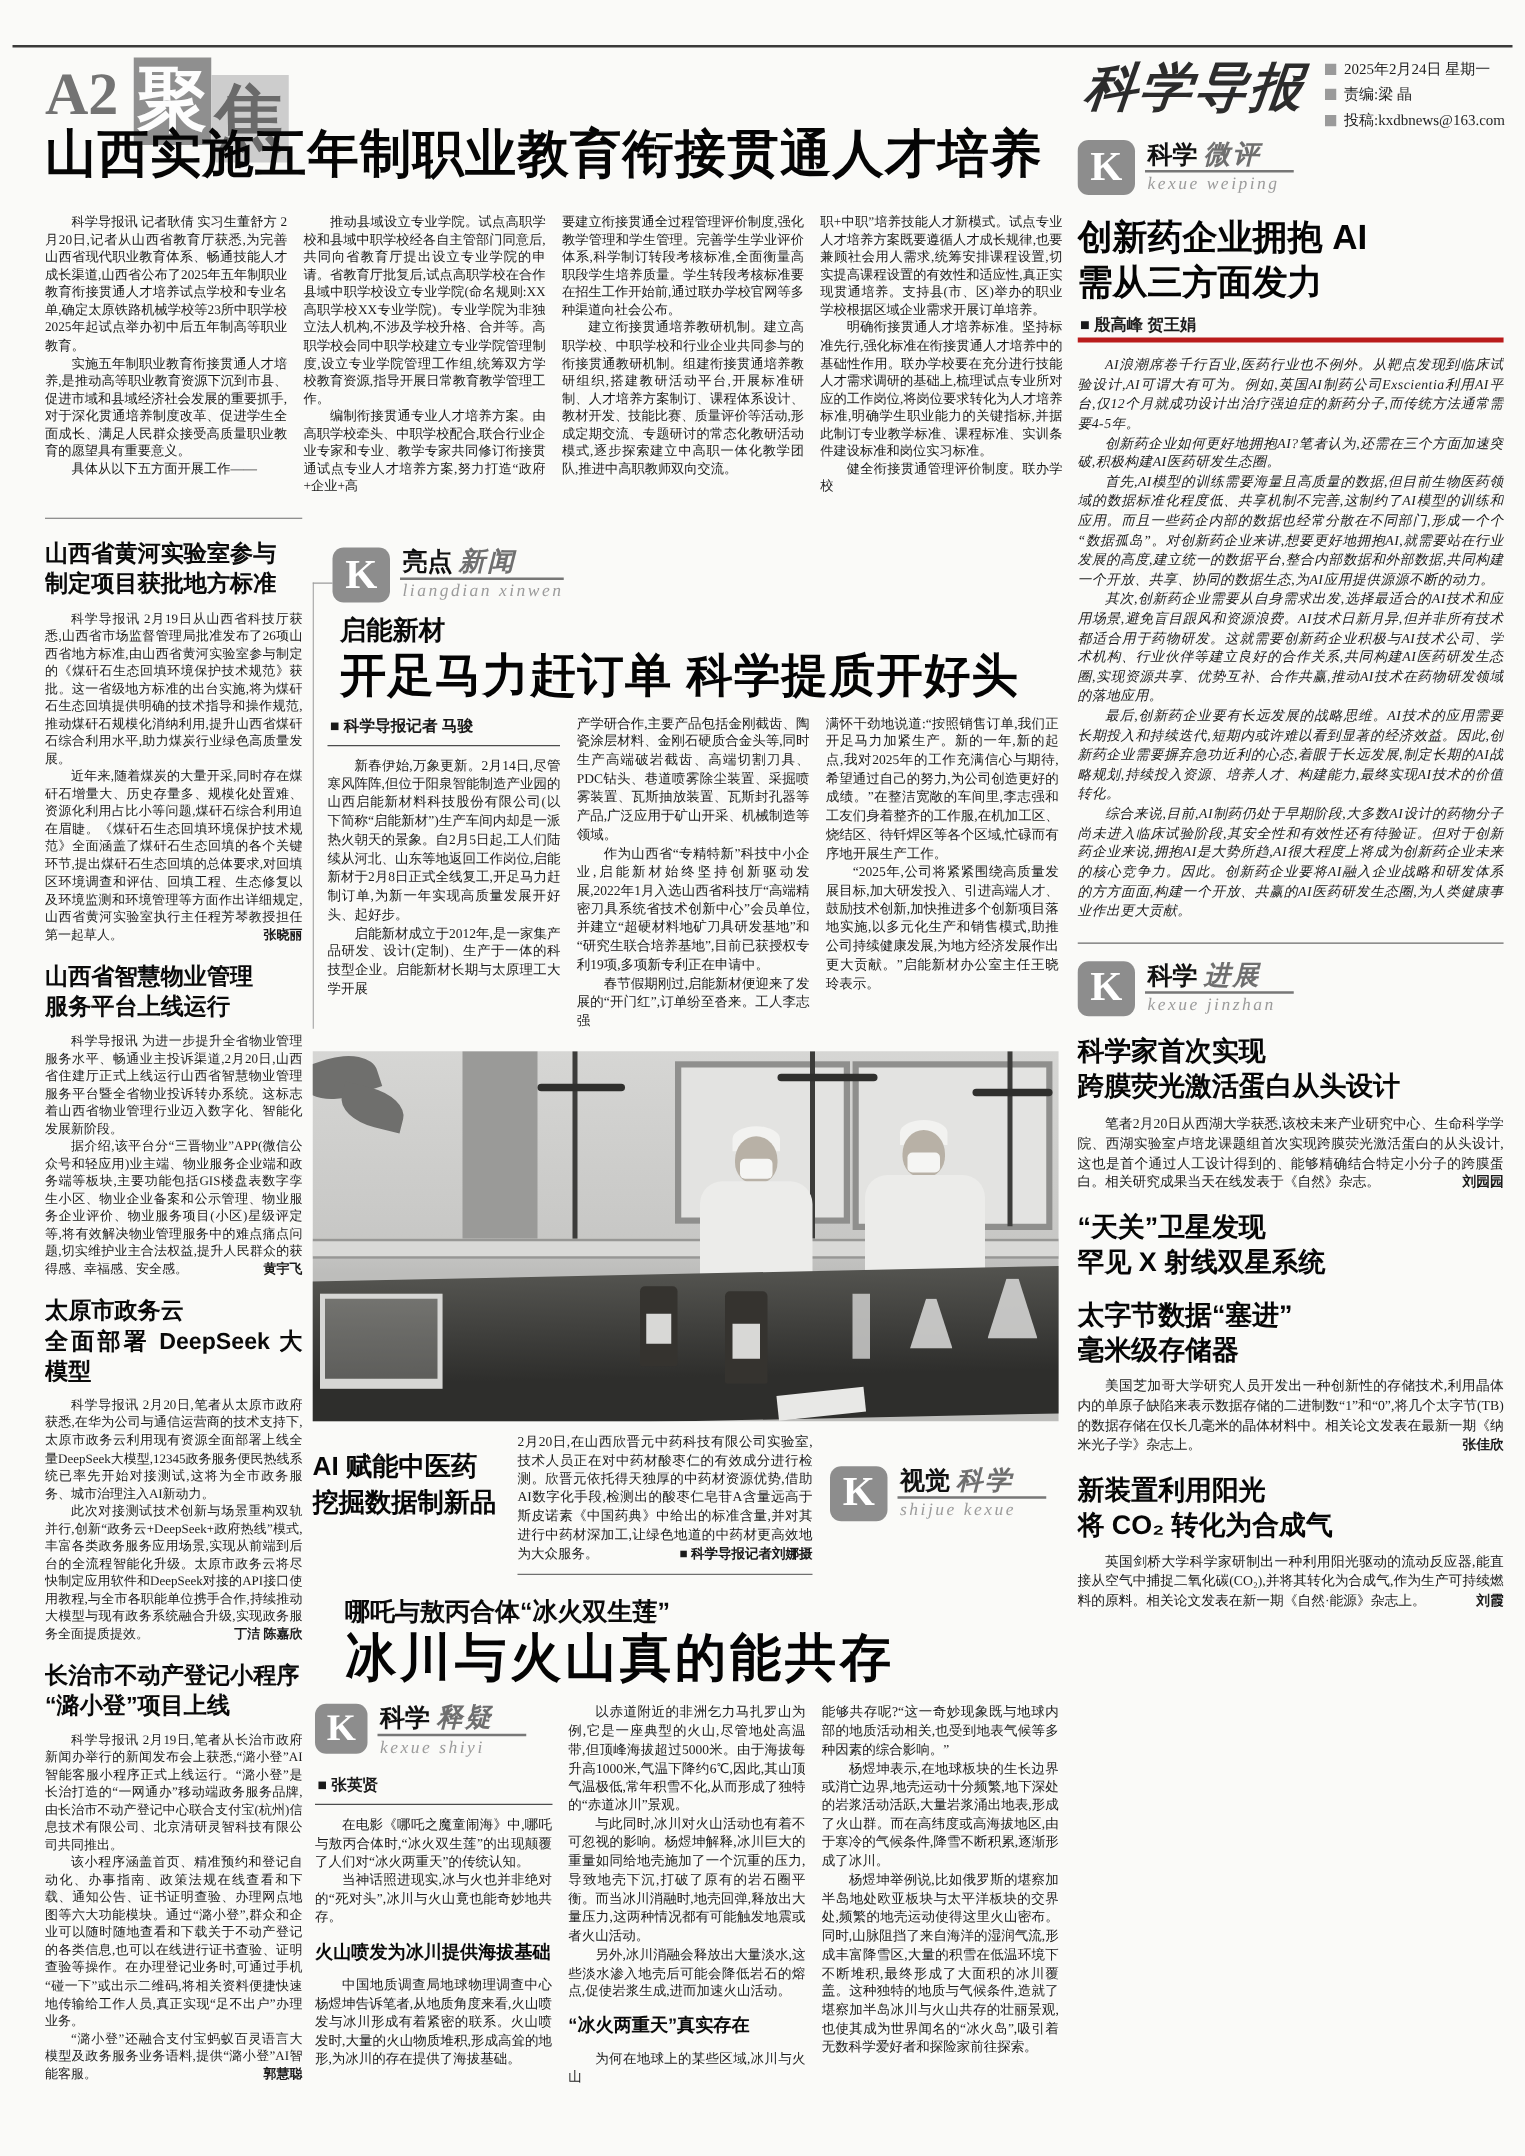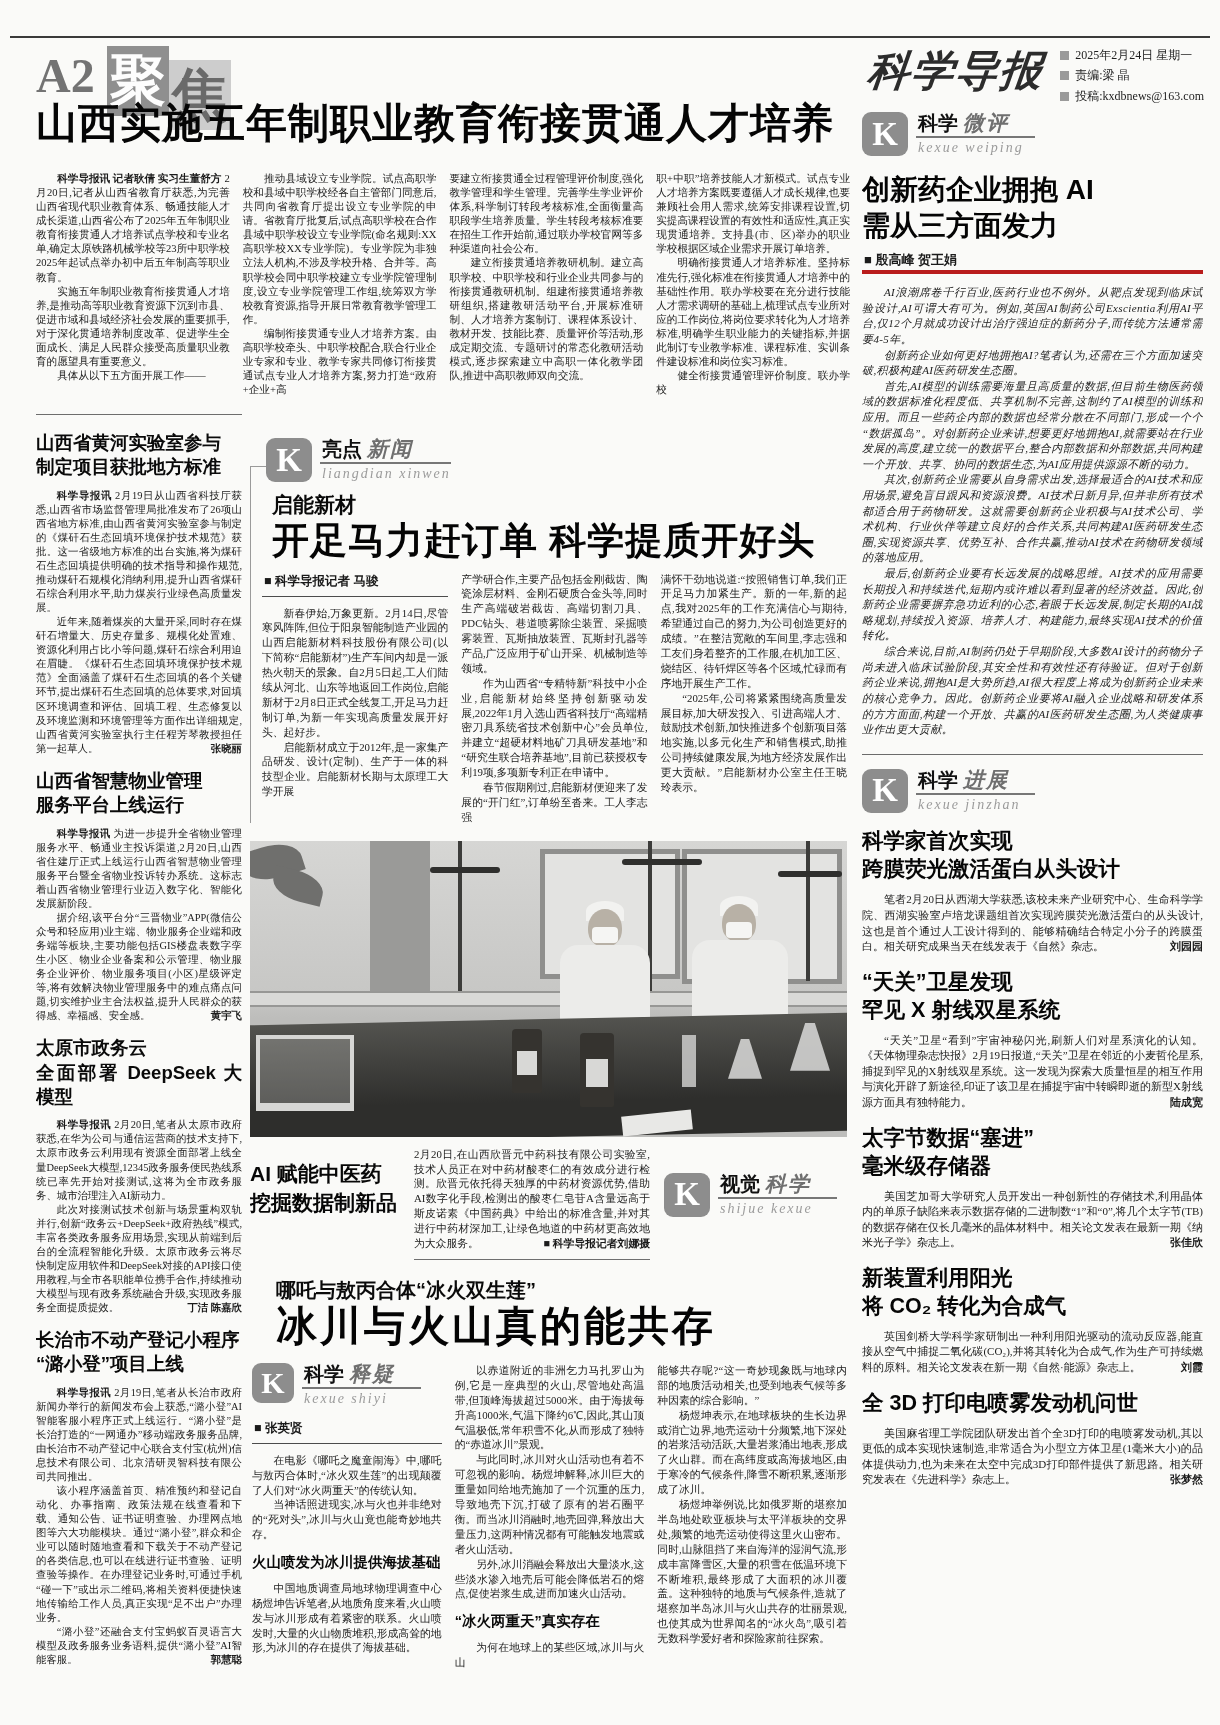--- a/index.html
+++ b/index.html
@@ -20,21 +20,21 @@
   .pubinfo{display:flex;flex-direction:column;gap:6px;font:12px/1.2 "Liberation Serif",serif;color:#1d1d1d;padding-top:2px;}
   .pubinfo .il::before{content:"";display:inline-block;width:9px;height:9px;background:#9a9a9a;margin-right:6px;vertical-align:-1px;}
   
   .main-headline{position:absolute;top:100px;left:36px;width:814px;margin:0;
      font:900 41px/1.15 "Liberation Sans",sans-serif;color:#050505;letter-spacing:1px;}
   .top-cols{position:absolute;top:172px;left:36px;width:814px;height:238px;display:flex;gap:13px;overflow:hidden;
      font-size:10.6px;line-height:1.33;text-align:justify;}
   .tcol{flex:1;}
   p.ind{margin:0;text-indent:2em;}
   p.cont{margin:0;text-indent:0;}
-  .lead{font-weight:700;margin-right:3px;}
+  .lead{font-weight:400;margin-right:3px;}
   .sign{float:right;font-weight:700;margin-left:6px;}
   
   .left-rail{position:absolute;top:414px;left:36px;width:206px;height:1300px;overflow:hidden;
      font-size:10.4px;line-height:1.35;text-align:justify;}
   .left-rail article{margin-bottom:13px;}
   .left-rail article.first{border-top:1px solid #6d6d6d;padding-top:16px;}
   .left-rail h3{margin:0 0 9px;font:700 18.5px/1.32 "Liberation Sans",sans-serif;color:#0a0a0a;}
   
   .klogo{display:flex;gap:8px;align-items:flex-start;position:relative;z-index:2;background:#fafaf8;width:max-content;padding-right:10px;}
   .kbox{width:46px;height:44px;flex:none;background:#8d8d8d;border-radius:9px;color:#fff;
@@ -335,30 +335,25 @@
           <span class="pinyin">kexue  jinzhan</span>
         </span>
       </div>
 
       <div class="jz-item">
         <h3><span>科学家首次实现</span><br><span>跨膜荧光激活蛋白从头设计</span></h3>
         <p class="ind"><span>笔者2月20日从西湖大学获悉,该校未来产业研究中心、生命科学学院、西湖实验室卢培龙课题组首次实现跨膜荧光激活蛋白的从头设计,这也是首个通过人工设计得到的、能够精确结合特定小分子的跨膜蛋白。相关研究成果当天在线发表于《自然》杂志。</span><span class="sign">刘园园</span></p>
       </div>
       <div class="jz-item">
         <h3><span>“天关”卫星发现</span><br><span>罕见 X 射线双星系统</span></h3>
-        <p class="ind"><span>“天关”卫星“看到”宇宙神秘闪光,刷新人们对星系演化的认知。《天体物理杂志快报》2月19日报道,“天关”卫星在邻近的小麦哲伦星系,捕捉到罕见的X射线双星系统。这一发现为探索大质量恒星的相互作用与演化开辟了新途径,印证了该卫星在捕捉宇宙中转瞬即逝的新型X射线源方面具有独特能力。</span><span class="sign">陆成宽</span></p>
       </div>
       <div class="jz-item">
         <h3><span>太字节数据“塞进”</span><br><span>毫米级存储器</span></h3>
         <p class="ind"><span>美国芝加哥大学研究人员开发出一种创新性的存储技术,利用晶体内的单原子缺陷来表示数据存储的二进制数“1”和“0”,将几个太字节(TB)的数据存储在仅长几毫米的晶体材料中。相关论文发表在最新一期《纳米光子学》杂志上。</span><span class="sign">张佳欣</span></p>
       </div>
       <div class="jz-item">
         <h3><span>新装置利用阳光</span><br><span>将 CO₂ 转化为合成气</span></h3>
         <p class="ind"><span>英国剑桥大学科学家研制出一种利用阳光驱动的流动反应器,能直接从空气中捕捉二氧化碳(CO₂),并将其转化为合成气,作为生产可持续燃料的原料。相关论文发表在新一期《自然·能源》杂志上。</span><span class="sign">刘霞</span></p>
       </div>
-      <div class="jz-item">
-        <h3><span>全 3D 打印电喷雾发动机问世</span></h3>
-        <p class="ind"><span>美国麻省理工学院团队研发出首个全3D打印的电喷雾发动机,其以更低的成本实现快速制造,非常适合为小型立方体卫星(1毫米大小)的品体提供动力,也为未来在太空中完成3D打印部件提供了新思路。相关研究发表在《先进科学》杂志上。</span><span class="sign">张梦然</span></p>
-      </div>
     </section>
   </aside>
 
 </div>
 
 </body></html>

